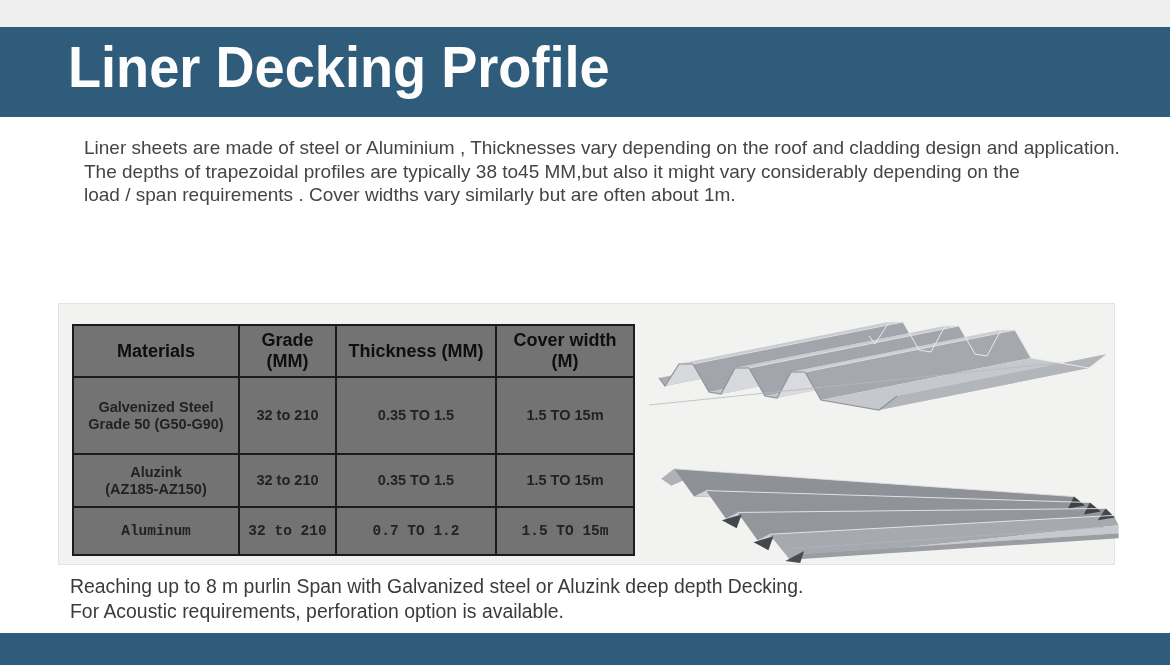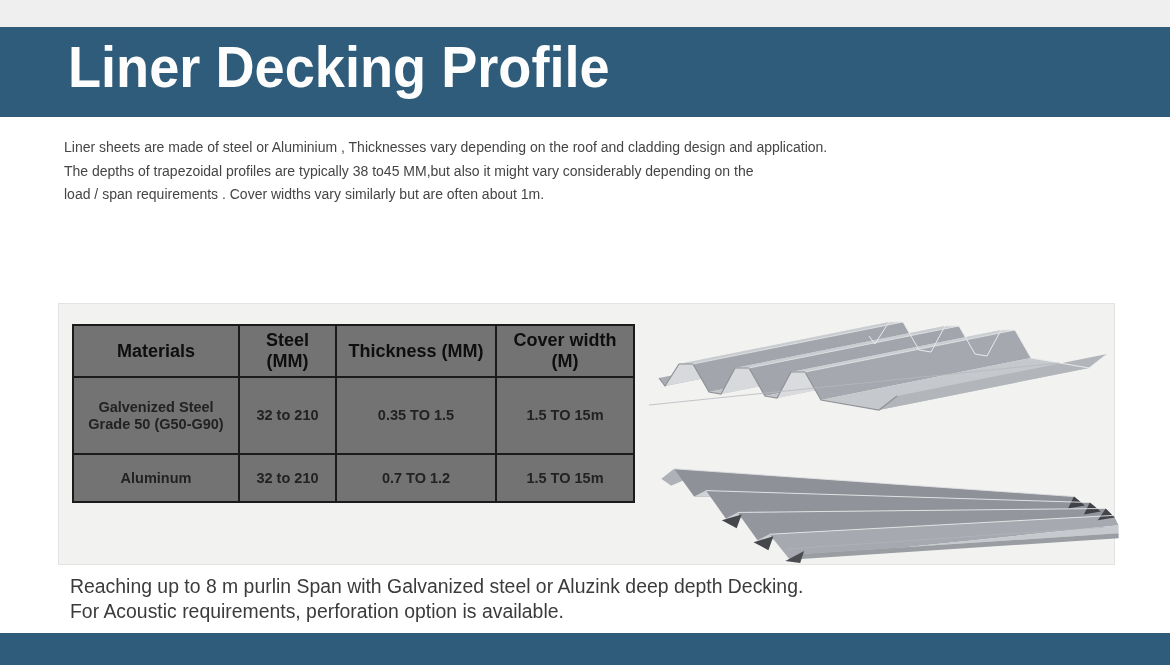--- a/index.html
+++ b/index.html
@@ -12,22 +12,22 @@
   .top-strip{position:absolute;left:0;top:0;width:1170px;height:27px;background:#efefef;}
   
   .title-band{position:absolute;left:0;top:27px;width:1170px;height:90px;background:#2e5c7a;}
   .title-band h1{
     margin:0;position:absolute;left:68px;top:7px;
     font-size:57px;font-weight:700;color:#fdfdfd;letter-spacing:0px;white-space:nowrap;
     transform:scaleX(0.95);transform-origin:left center;
   }
   
   .para{
-    position:absolute;left:64px;width:1085px;
-    font-size:14px;line-height:23.5px;color:#454545;
+    position:absolute;left:84px;width:1085px;
+    font-size:19px;line-height:23.5px;color:#454545;
     white-space:pre-line;
   }
   #intro-para{top:136px;}
   #coatings-para{top:223px;}
   
   .content-box{
     position:absolute;left:58px;top:303px;width:1057px;height:262px;
     background:#f2f2f1;border:1px solid #e3e3e2;box-sizing:border-box;
   }
   
@@ -36,21 +36,21 @@
     width:561px;background:#737373;
   }
   table.spec th,table.spec td{
     border:2px solid #1b1b1b;text-align:center;vertical-align:middle;
     white-space:pre-line;padding:2px 4px;box-sizing:border-box;
   }
   table.spec th{font-size:18px;font-weight:700;color:#0e0e0e;line-height:21px;height:52px;}
   table.spec td{font-size:14.5px;font-weight:700;color:#222;line-height:17px;}
   tr.row-0 td{height:77px;}
   tr.row-1 td{height:53px;}
-  tr.row-2 td{height:48px;}
+  tr.row-2 td{height:48px;font-family:Liberation Mono, monospace;}
   col.c-mat{width:166px;} col.c-dep{width:97px;} col.c-thk{width:160px;} col.c-cov{width:138px;}
   td.mat-cell{font-size:14px;border-radius:18px;}
   
   .render-top{position:absolute;left:590px;top:2px;width:470px;height:150px;}
   .render-bottom{position:absolute;left:585px;top:138px;width:478px;height:124px;}
   
   .footer-text{
     position:absolute;left:70px;top:574px;width:1000px;
     font-size:20px;line-height:24.5px;color:#3b3b3b;white-space:pre-line;
     transform:scaleX(0.97);transform-origin:left top;
@@ -78,31 +78,38 @@
     <table class="spec">
       <colgroup>
           <col class="c-mat">
           <col class="c-dep">
           <col class="c-thk">
           <col class="c-cov">
         </colgroup>
       <thead>
         <tr>
           <th>Materials</th>
-          <th>Steel
+          <th>Grade
 (MM)</th>
           <th>Thickness (MM)</th>
           <th>Cover width
 (M)</th>
         </tr>
       </thead>
       <tbody>
         <tr class="row-0">
           <td class="mat-cell">Galvenized Steel
 Grade 50 (G50-G90)</td>
+          <td>32 to 210</td>
+          <td>0.35 TO 1.5</td>
+          <td>1.5 TO 15m</td>
+        </tr>
+        <tr class="row-1">
+          <td class="mat-cell">Aluzink
+(AZ185-AZ150)</td>
           <td>32 to 210</td>
           <td>0.35 TO 1.5</td>
           <td>1.5 TO 15m</td>
         </tr>
         <tr class="row-2">
           <td class="mat-cell">Aluminum</td>
           <td>32 to 210</td>
           <td>0.7 TO 1.2</td>
           <td>1.5 TO 15m</td>
         </tr>

